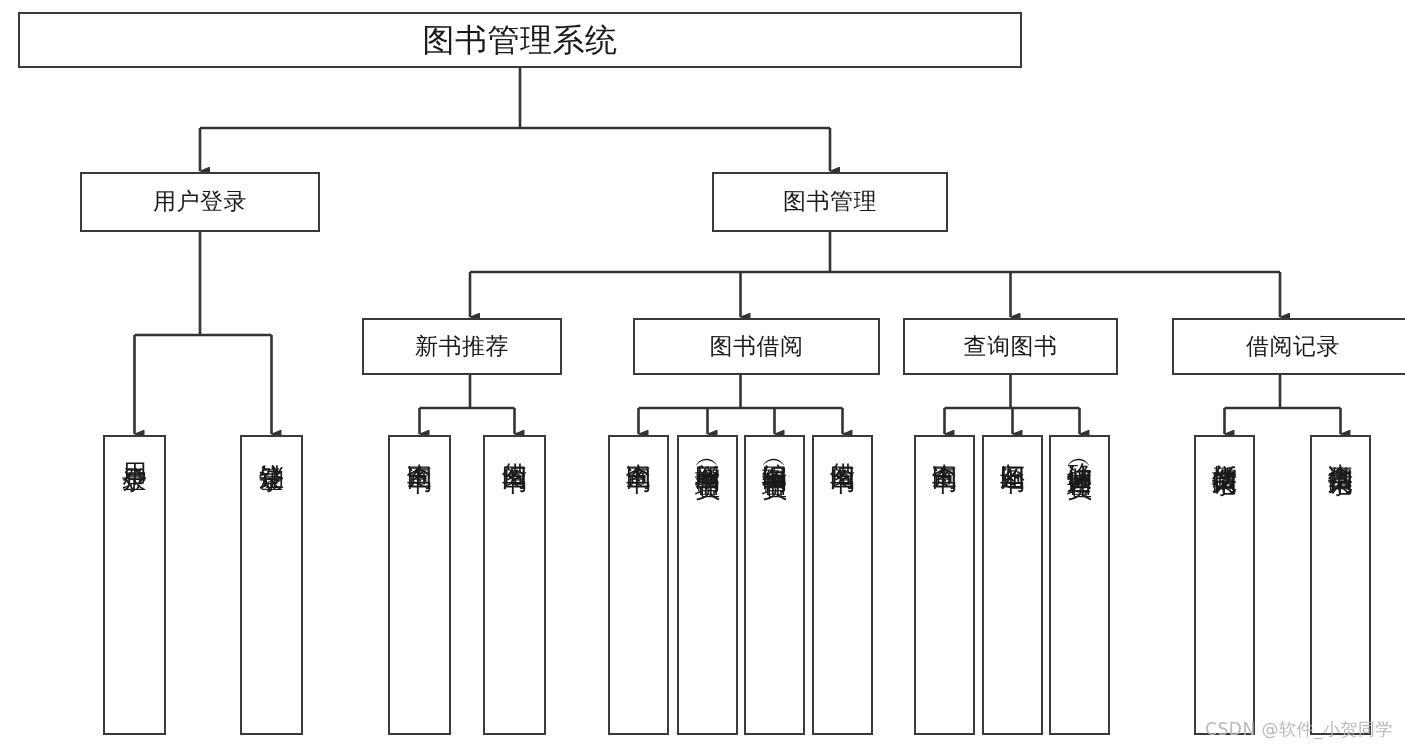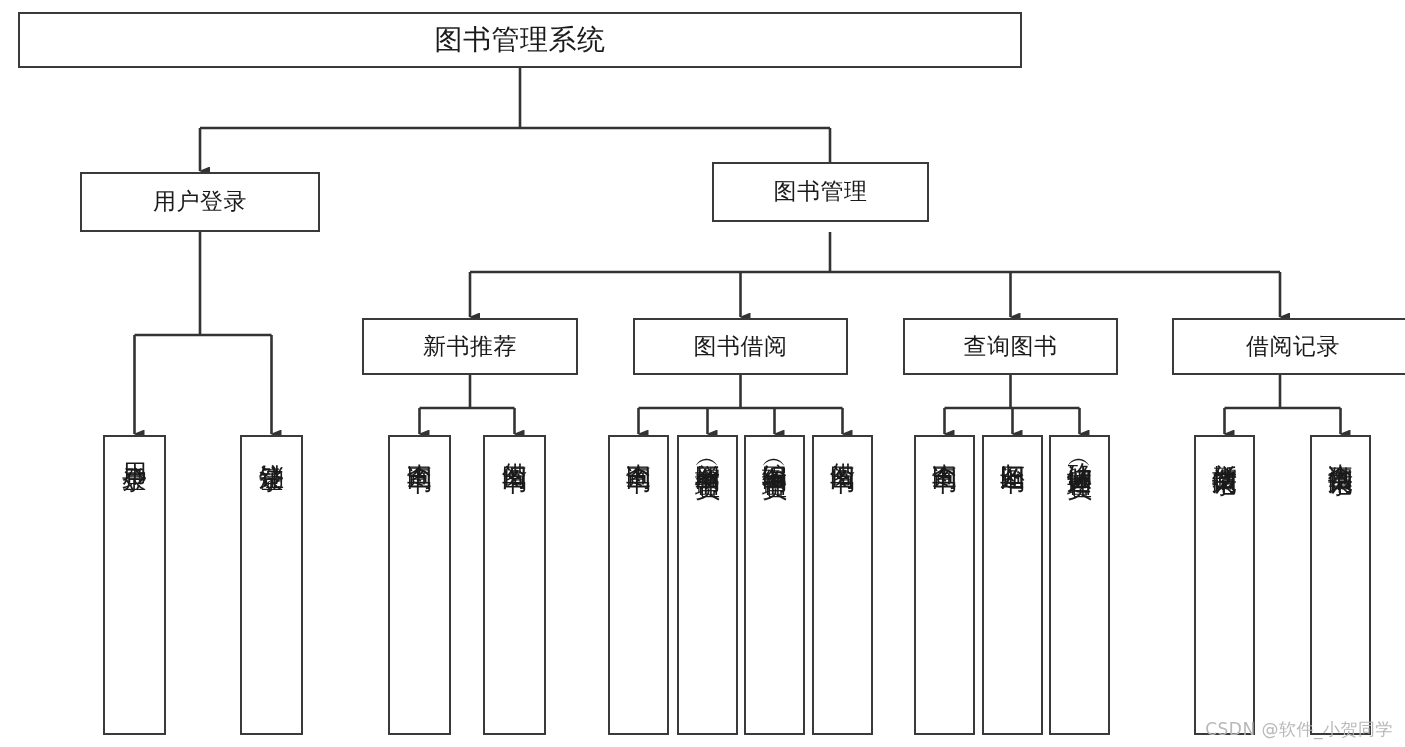--- a/index.html
+++ b/index.html
@@ -39,21 +39,21 @@
     display: block;
     text-align: center;
     line-height: 1.28;
     letter-spacing: 0.5px;
   }
   .node.horiz .label {
     writing-mode: horizontal-tb;
     font-size: 23px;
   }
   .node.root .label {
-    font-size: 28px;
+    font-size: 32px;
   }
   .node.vert {
     align-items: flex-start;
     padding-top: 6px;
   }
   .node.vert .label {
     writing-mode: vertical-rl;
     text-orientation: upright;
     font-size: 25px;
     letter-spacing: 2px;
@@ -117,27 +117,27 @@
       </g>
   </svg>
 
   <div id="node-layer">
       <div class="node horiz root" style="left: 18px; top: 12px; width: 1004px; height: 56px;">
         <span class="label">图书管理系统</span>
       </div>
       <div class="node horiz" style="left: 80px; top: 172px; width: 240px; height: 60px;">
         <span class="label">用户登录</span>
       </div>
-      <div class="node horiz" style="left: 712px; top: 162px; width: 217px; height: 60px;">
+      <div class="node horiz" style="left: 712px; top: 172px; width: 236px; height: 60px;">
         <span class="label">图书管理</span>
       </div>
-      <div class="node horiz" style="left: 362px; top: 318px; width: 216px; height: 57px; align-items: center;">
+      <div class="node horiz" style="left: 362px; top: 318px; width: 200px; height: 57px; align-items: center;">
         <span class="label">新书推荐</span>
       </div>
-      <div class="node horiz" style="left: 633px; top: 318px; width: 215px; height: 57px;">
+      <div class="node horiz" style="left: 633px; top: 318px; width: 247px; height: 57px;">
         <span class="label">图书借阅</span>
       </div>
       <div class="node horiz" style="left: 903px; top: 318px; width: 215px; height: 57px;">
         <span class="label">查询图书</span>
       </div>
       <div class="node horiz" style="left: 1172px; top: 318px; width: 242px; height: 57px;">
         <span class="label">借阅记录</span>
       </div>
       <div class="node vert" style="left: 103px; top: 435px; width: 63px; height: 300px;">
         <span class="label">用户登录</span>

